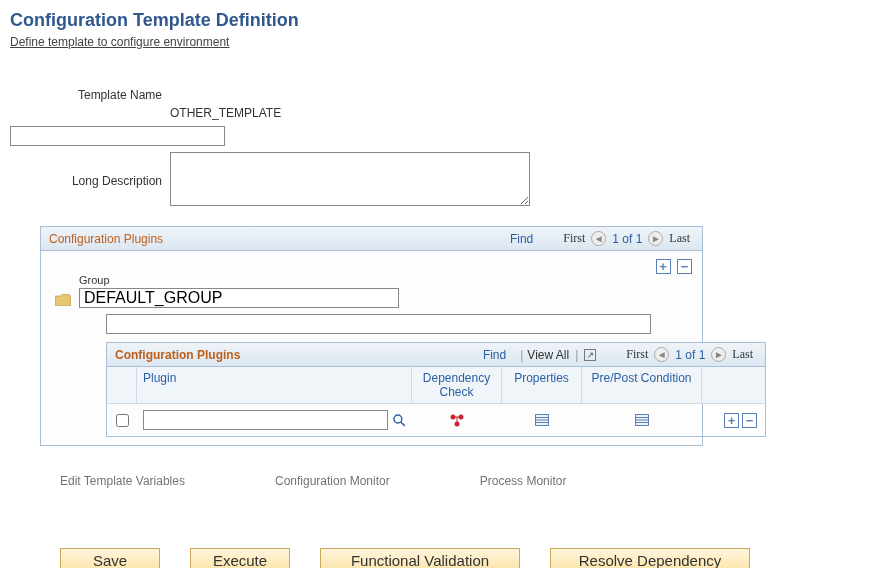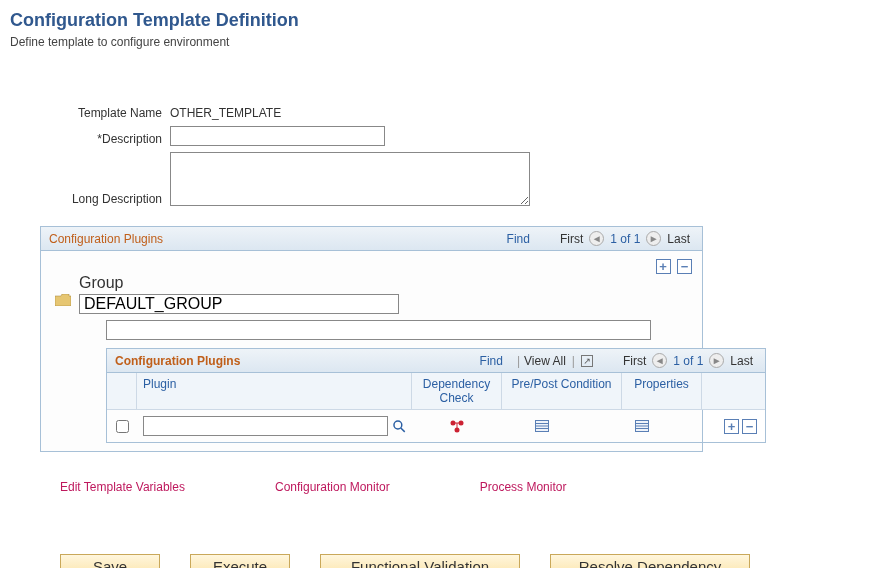--- a/index.html
+++ b/index.html
@@ -15,24 +15,25 @@
   .page-title {
     color: #30588e;
     font-size: 18px;
     font-weight: bold;
     margin: 0 0 4px 0;
   }
   .page-subtitle {
     font-size: 12px;
     color: #444;
     margin: 0 0 18px 0;
+    text-decoration: underline;
   }
   .form-row {
     display: flex;
-    align-items: flex-end;
+    align-items: center;
     margin-bottom: 6px;
   }
   .form-label {
     width: 160px;
     text-align: right;
     padding-right: 8px;
     padding-top: 3px;
     font-size: 12px;
     color: #333;
   }
@@ -66,21 +67,21 @@
     align-items: center;
     padding: 4px 8px;
     font-size: 12px;
   }
   .panel-header-title {
     color: #c05f1a;
     flex: 0 0 auto;
   }
   .panel-header-spacer { flex: 1; }
   .hdr-link { color: #2b5fa3; cursor: pointer; margin-right: 10px; }
-  .hdr-txt { color: #333; margin-right: 4px; }
+  .hdr-txt { color: #333; margin-right: 4px; font-family: Liberation Serif, serif; }
   .nav-btn {
     display:inline-block;
     width:15px;height:15px;
     border:1px solid #aaa;
     border-radius:50%;
     background:#eee;
     color:#888;
     text-align:center;
     line-height:13px;
     font-size:10px;
@@ -109,21 +110,21 @@
     display:flex;
     align-items:flex-start;
   }
   .folder-icon {
     width:16px;height:12px;
     margin-top:20px;
     margin-right:8px;
     margin-left:4px;
   }
   .sub-label {
-    font-size:16px;
+    font-size:11px;
     color:#333;
     margin-bottom:2px;
   }
   .inner-section {
     margin-left: 55px;
     margin-top: 6px;
   }
   .inner-panel {
     border:1px solid #a7c0d7;
     margin-top:8px;
@@ -164,21 +165,21 @@
     display:flex;
     align-items:center;
     justify-content:center;
   }
   .links-row {
     margin-top:28px;
     margin-left:50px;
     display:flex;
     gap:90px;
   }
-  .link { color:#be185d; cursor:pointer; font-size:12px; }
+  .link { color:#737373; cursor:pointer; font-size:12px; }
   .btn-row {
     margin-top:60px;
     margin-left:50px;
     display:flex;
     gap:30px;
   }
   .btn {
     background: linear-gradient(#fff6dd, #fbe3a6);
     border:1px solid #c9a85a;
     padding:3px 10px;
@@ -204,21 +205,20 @@
 <body>
 
 <h1 class="page-title">Configuration Template Definition</h1>
 <div class="page-subtitle">Define template to configure environment</div>
 
 <div class="form-row">
   <div class="form-label">Template Name</div>
   <div class="form-value">OTHER_TEMPLATE</div>
 </div>
 <div class="form-row">
-  <div class="form-label">*Description</div>
   <input type="text" class="txt" style="width: 215px;" value="">
 </div>
 <div class="form-row">
   <div class="form-label">Long Description</div>
   <textarea class="ta" style="width: 360px; height: 54px;"></textarea>
 </div>
 
 <div class="panel-outer">
   <div class="panel-header">
     <span class="panel-header-title">Configuration Plugins</span>
@@ -263,22 +263,22 @@
           <span class="hdr-txt">First</span>
           <span class="nav-btn">◄</span>
           <span class="hdr-link" style="margin:0 4px">1 of 1</span>
           <span class="nav-btn">►</span>
           <span class="hdr-txt" style="margin-left:4px">Last</span>
         </div>
         <div class="col-head-row">
           <div class="col-head" style="width:30px;border-right:1px solid #cdd9e6"></div>
           <div class="col-head" style="width:275px">Plugin</div>
           <div class="col-head" style="width:90px;text-align:center">Dependency Check</div>
+          <div class="col-head" style="width:80px;text-align:center">Properties</div>
           <div class="col-head" style="width:120px;text-align:center">Pre/Post Condition</div>
-          <div class="col-head" style="width:80px;text-align:center">Properties</div>
           <div class="col-head" style="flex:1;border-right:none"></div>
         </div>
         <div class="data-row">
           <div class="cell" style="width:30px">
             <input type="checkbox" style="">
           </div>
           <div class="cell" style="width:275px;justify-content:flex-start">
             <input type="text" class="txt" style="width: 250px;" value="">
             <svg width="14" height="14" viewBox="0 0 14 14" style="margin-left:4px;cursor:pointer">
               <circle cx="6" cy="6" r="4" fill="none" stroke="#2b5fa3" stroke-width="1.5"></circle>

